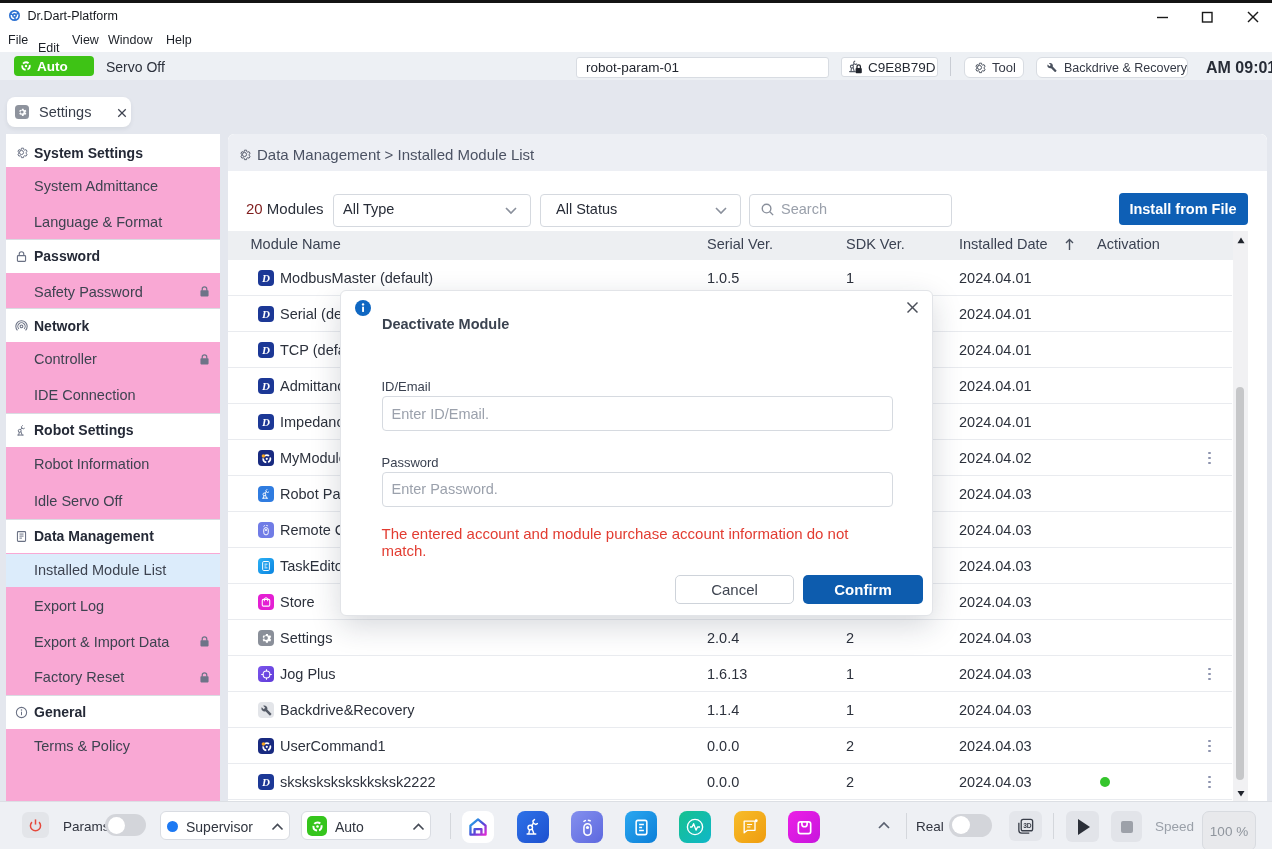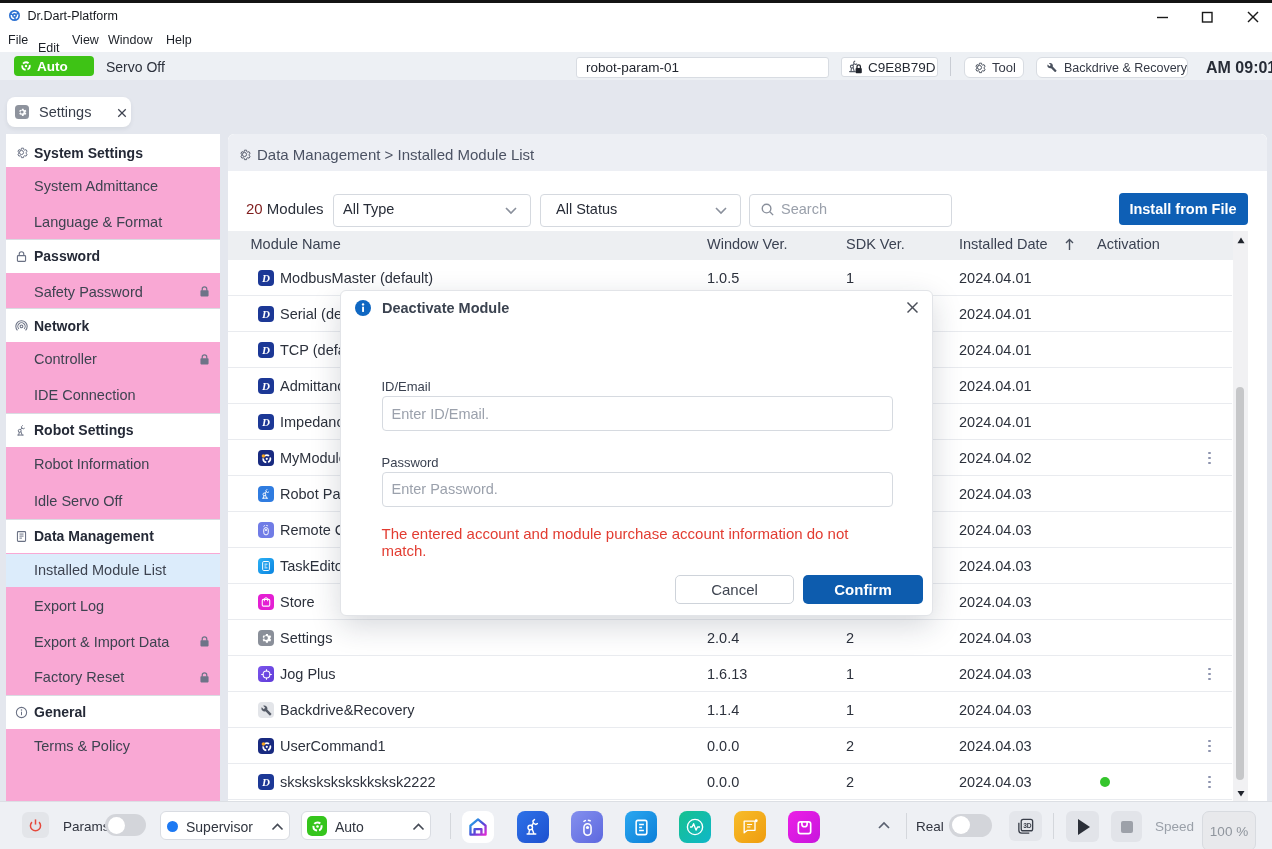--- a/index.html
+++ b/index.html
@@ -205,21 +205,21 @@
   <div class="abs" style="left:521px;top:59.5px;width:203px;height:33px;background:#fff;border:1px solid #d5d9df;border-radius:4px;"></div>
   <svg class="abs" style="left:532px;top:68px;" width="15" height="15" viewBox="0 0 16 16">
       <circle cx="7" cy="7" r="4.6" fill="none" stroke="#8a909c" stroke-width="1.5"></circle>
       <line x1="10.5" y1="10.5" x2="14" y2="14" stroke="#8a909c" stroke-width="1.5"></line>
     </svg>
   <div class="txt" style="left:553px;top:66.5px;font-size:14.5px;color:#9aa0ab;">Search</div>
   <div class="abs ctr" style="left:890.5px;top:59px;width:129px;height:32px;background:#0e5fb5;border-radius:4px;color:#fff;font-size:14.5px;font-weight:bold;">Install from File</div>
 
   <div class="abs" style="left:0;top:97px;width:1004.5px;height:29px;background:#edeff2;"></div>
   <div class="hcell" style="left:22.5px;top:102px;">Module Name</div>
-  <div class="hcell" style="left:479px;top:102px;">Window Ver.</div>
+  <div class="hcell" style="left:479px;top:102px;">Serial Ver.</div>
   <div class="hcell" style="left:618px;top:102px;">SDK Ver.</div>
   <div class="hcell" style="left:731px;top:102px;">Installed Date</div>
   <svg class="abs" style="left:836px;top:104px;" width="11" height="13" viewBox="0 0 11 13">
       <path d="M5.5 12V1.5M2 5l3.5-3.5L9 5" fill="none" stroke="#4a515f" stroke-width="1.4"></path>
     </svg>
   <div class="hcell" style="left:869px;top:102px;">Activation</div>
 
   <div id="rows" class="abs" style="left:0;top:126px;width:1004px;height:541px;">
     <div class="row" style="top:0;">
       <div class="micon" style="background:#1c3896;">
@@ -416,21 +416,21 @@
     </svg>
   <div class="abs" style="left:1007.5px;top:253px;width:8.5px;height:393px;background:#c6c7c9;border-radius:4.2px;"></div>
 </div>
 
 <div id="modal" class="abs" style="left:340px;top:290px;width:593px;height:326px;background:#fff;border:1px solid #e2e4e8;border-radius:6px;box-shadow:0 10px 30px rgba(30,40,60,0.18);">
   <svg class="abs" style="left:14px;top:8.5px;" width="16" height="16" viewBox="0 0 16 16">
       <circle cx="8" cy="8" r="8" fill="#0f67c2"></circle>
       <rect x="7.1" y="6.7" width="1.9" height="5.2" fill="#fff"></rect>
       <circle cx="8.05" cy="4.4" r="1.2" fill="#fff"></circle>
     </svg>
-  <div class="txt" style="left:41px;top:9px;font-size:14.5px;font-weight:bold;color:#3b4350;">Deactivate Module</div>
+  <div class="txt" style="left:41px;top:25px;font-size:14.5px;font-weight:bold;color:#3b4350;">Deactivate Module</div>
   <svg class="abs" style="left:565px;top:10px;" width="13" height="13" viewBox="0 0 13 13">
     <line x1="1.5" y1="1.5" x2="11.5" y2="11.5" stroke="#4a4f59" stroke-width="1.5"></line>
     <line x1="11.5" y1="1.5" x2="1.5" y2="11.5" stroke="#4a4f59" stroke-width="1.5"></line>
   </svg>
   <div class="txt" style="left:40.5px;top:88px;font-size:13px;color:#3a4150;">ID/Email</div>
   <div class="abs vc" style="left:40.5px;top:105px;width:511.5px;height:35px;border:1px solid #d6dae0;border-radius:4px;padding-left:9px;font-size:14.5px;color:#9ba1ac;">Enter ID/Email.</div>
   <div class="txt" style="left:40.5px;top:164px;font-size:13px;color:#3a4150;">Password</div>
   <div class="abs vc" style="left:40.5px;top:180.5px;width:511.5px;height:35px;border:1px solid #d6dae0;border-radius:4px;padding-left:9px;font-size:14.5px;color:#9ba1ac;">Enter Password.</div>
   <div class="abs" style="left:40.5px;top:235px;width:540px;font-size:15px;line-height:16.8px;color:#e23c31;">The entered account and module purchase account information do not<br>match.</div>
   <div class="abs ctr" style="left:334px;top:283.5px;width:119px;height:29.5px;background:#fff;border:1px solid #ced3da;border-radius:5px;font-size:15px;color:#3f4551;">Cancel</div>

